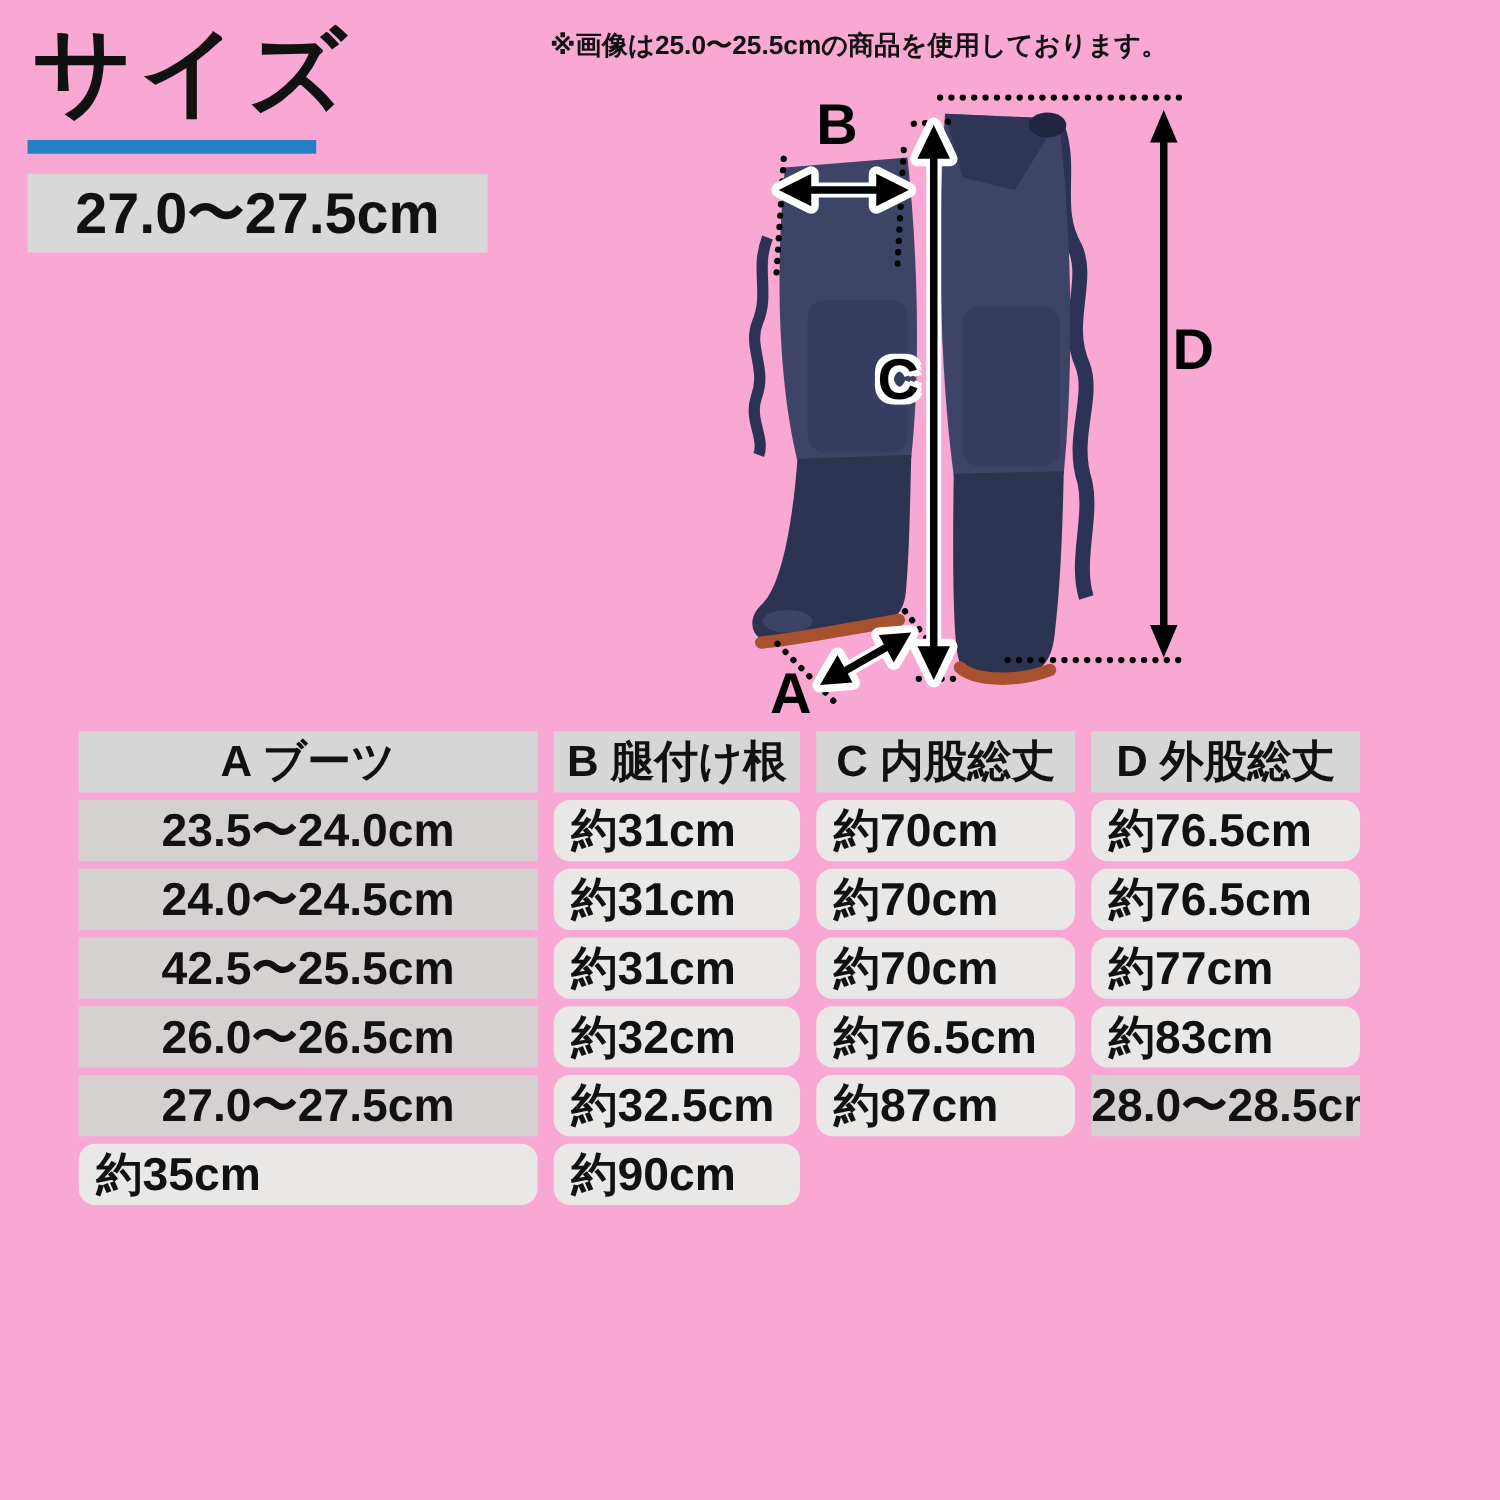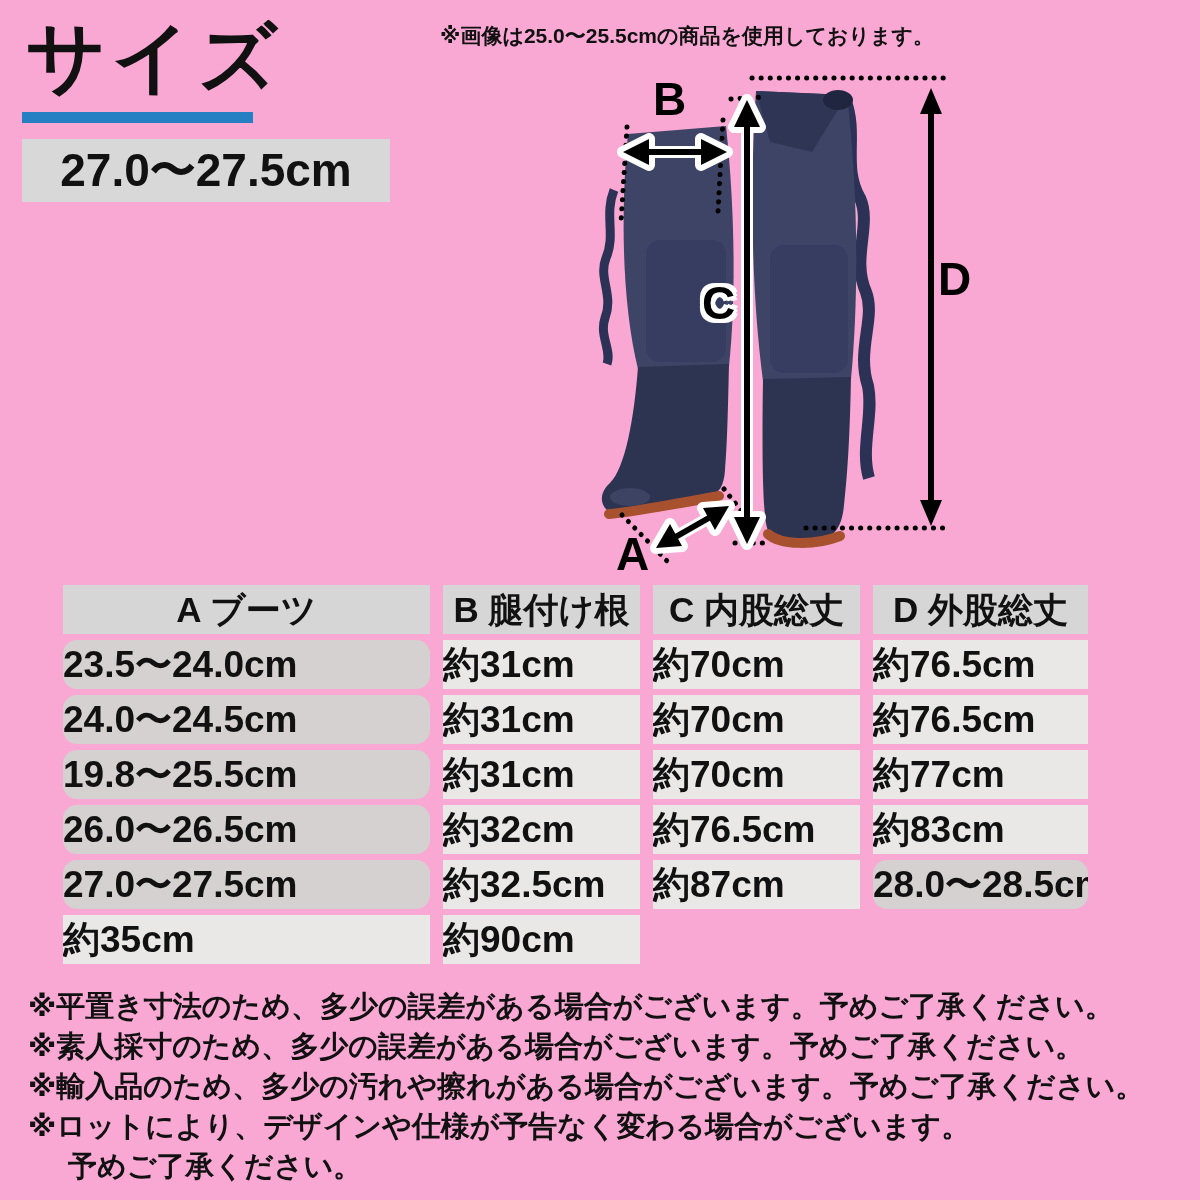--- a/index.html
+++ b/index.html
@@ -45,22 +45,22 @@
     display:grid;
     grid-template-columns:367px 197px 207px 215px;
     grid-auto-rows:49px;
     column-gap:13px; row-gap:6px;
   }
   .cell{
     font-size:37px; font-weight:900; line-height:49px; color:#111;
     white-space:nowrap; overflow:hidden;
   }
   .cell.th{ background:#d6d6d6; text-align:center; font-size:35px; }
-  .cell.c1{ background:#d5d1d0; text-align:left;border-radius:14px; }
-  .cell.cd{ background:#e9e8e7; box-sizing:border-box; }
+  .cell.c1{ background:#d5d1d0; text-align:center; }
+  .cell.cd{ background:#e9e8e7; padding-left:14px; box-sizing:border-box;border-radius:13px; }
   
   .notes{
     position:absolute; left:28px; top:986px; width:1150px;
     font-size:29px; font-weight:800; color:#111;
   }
   .note-line{ line-height:40px; white-space:nowrap; }
   .note-cont{ padding-left:40px; }
 </style>
 </head>
 <body>
@@ -168,40 +168,33 @@
     <div class="cell c1">23.5〜24.0cm</div>
     <div class="cell cd">約31cm</div>
     <div class="cell cd">約70cm</div>
     <div class="cell cd">約76.5cm</div>
 
     <div class="cell c1">24.0〜24.5cm</div>
     <div class="cell cd">約31cm</div>
     <div class="cell cd">約70cm</div>
     <div class="cell cd">約76.5cm</div>
 
-    <div class="cell c1">19.8〜25.5cm</div>
+    <div class="cell c1">42.5〜25.5cm</div>
     <div class="cell cd">約31cm</div>
     <div class="cell cd">約70cm</div>
     <div class="cell cd">約77cm</div>
 
     <div class="cell c1">26.0〜26.5cm</div>
     <div class="cell cd">約32cm</div>
     <div class="cell cd">約76.5cm</div>
     <div class="cell cd">約83cm</div>
 
     <div class="cell c1">27.0〜27.5cm</div>
     <div class="cell cd">約32.5cm</div>
     <div class="cell cd">約87cm</div>
 
     <div class="cell c1">28.0〜28.5cm</div>
     <div class="cell cd">約35cm</div>
     <div class="cell cd">約90cm</div>
   </div>
 
-  <div class="notes">
-    <div class="note-line">※平置き寸法のため、多少の誤差がある場合がございます。予めご了承ください。</div>
-    <div class="note-line">※素人採寸のため、多少の誤差がある場合がございます。予めご了承ください。</div>
-    <div class="note-line">※輸入品のため、多少の汚れや擦れがある場合がございます。予めご了承ください。</div>
-    <div class="note-line">※ロットにより、デザインや仕様が予告なく変わる場合がございます。</div>
-    <div class="note-line note-cont">予めご了承ください。</div>
-  </div>
 
 </div>
 
 </body></html>

